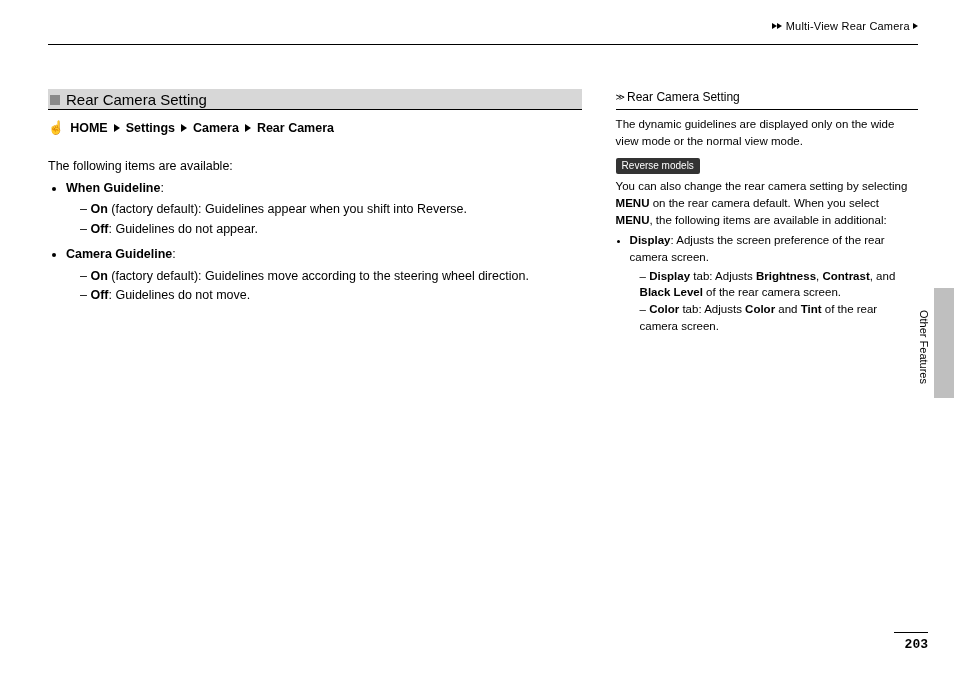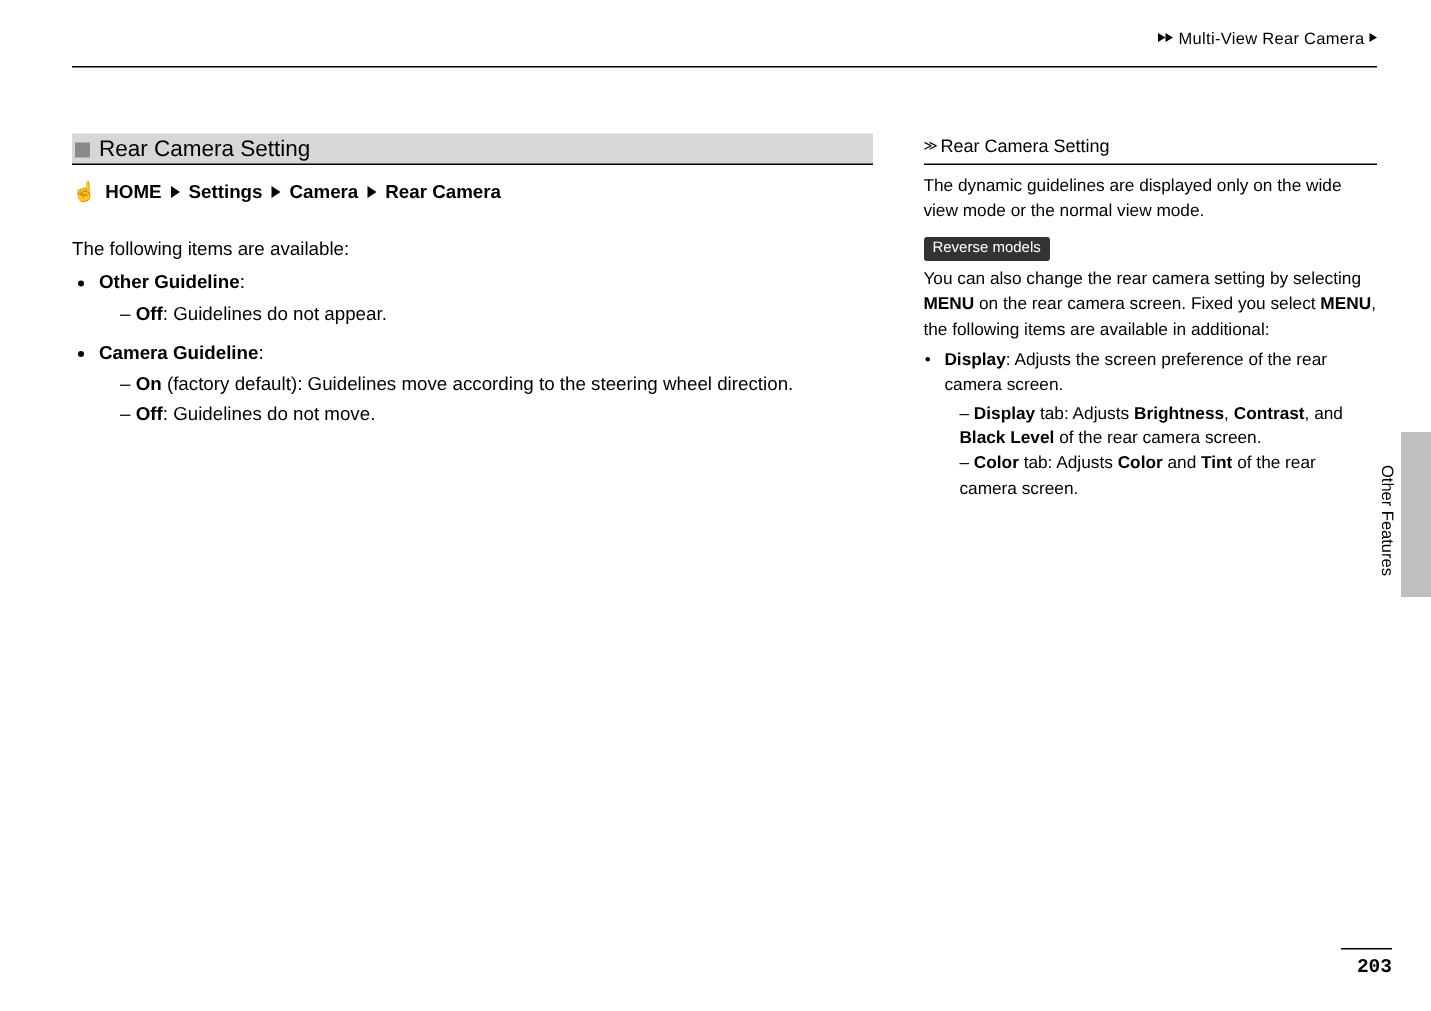--- a/index.html
+++ b/index.html
@@ -194,22 +194,23 @@
         <span class="tri"></span>
         <span>Camera</span>
         <span class="tri"></span>
         <span>Rear Camera</span>
       </div>
 
       <div class="intro">The following items are available:</div>
 
       <ul class="bullets">
         <li>
-          <b>Other Guideline</b>:
+          <b>When Guideline</b>:
           <ul class="sub">
+            <li><b>On</b><span> (factory default): Guidelines appear when you shift into Reverse.</span></li>
             <li><b>Off</b><span>: Guidelines do not appear.</span></li>
           </ul>
         </li>
         <li>
           <b>Camera Guideline</b>:
           <ul class="sub">
             <li><b>On</b><span> (factory default): Guidelines move according to the steering wheel direction.</span></li>
             <li><b>Off</b><span>: Guidelines do not move.</span></li>
           </ul>
         </li>
@@ -219,21 +220,21 @@
     <div class="right-col">
       <div class="side-ref">
         <span class="dbl-tri">≫</span>
         <span>Rear Camera Setting</span>
       </div>
       <div>The dynamic guidelines are displayed only on the wide view mode or the normal view mode.</div>
 
       <div class="badge">Reverse models</div>
 
       <div>
-        <span>You can also change the rear camera setting by selecting </span><b>MENU</b><span> on the rear camera screen. Fixed you select </span><b>MENU</b><span>, the following items are available in additional:</span>
+        <span>You can also change the rear camera setting by selecting </span><b>MENU</b><span> on the rear camera default. When you select </span><b>MENU</b><span>, the following items are available in additional:</span>
       </div>
 
       <ul class="side-bullets">
         <li>
           <b>Display</b><span>: Adjusts the screen preference of the rear camera screen.</span>
           <ul class="side-sub">
             <li><b>Display</b><span> tab: Adjusts </span><b>Brightness</b>, <b>Contrast</b><span>, and </span><b>Black Level</b><span> of the rear camera screen.</span></li>
             <li><b>Color</b><span> tab: Adjusts </span><b>Color</b><span> and </span><b>Tint</b><span> of the rear camera screen.</span></li>
           </ul>
         </li>

